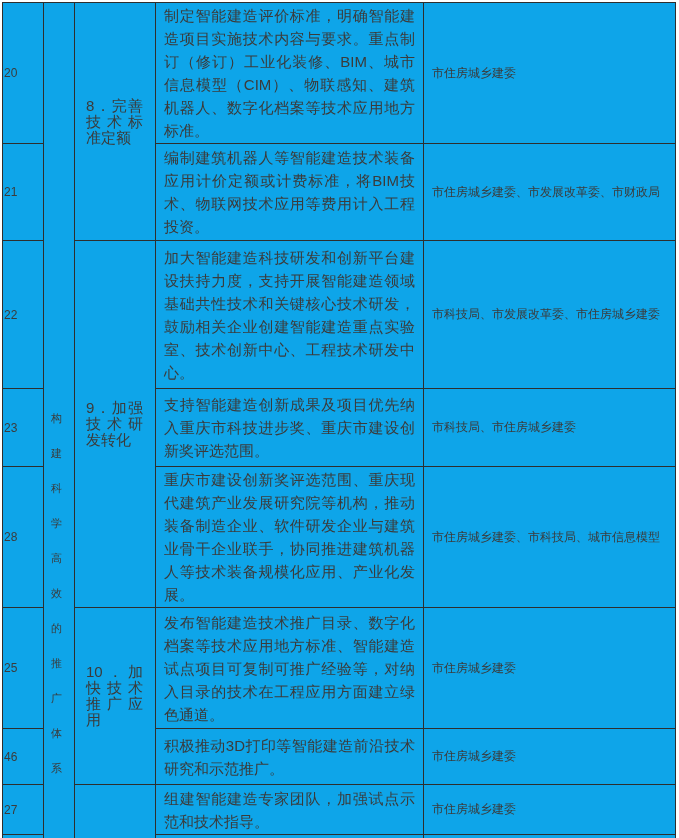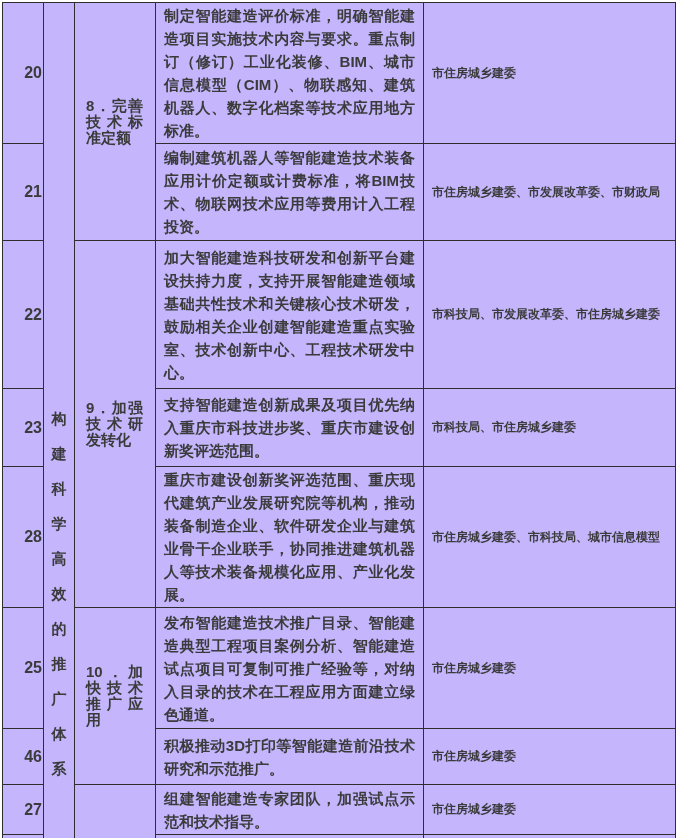--- a/index.html
+++ b/index.html
@@ -14,26 +14,25 @@
   table.doc{
     position:absolute;left:2px;top:2px;
     width:673px;
     border-collapse:collapse;
     table-layout:fixed;
   }
   td{
     border:1px solid #2e2e2e;
     vertical-align:middle;
     overflow:hidden;
-    background:#c4b5fd;
-    font-weight:bold;
+    background:#0ea5e9;
   }
   td.num{
-    text-align:right;
-    font-size:16px;
+    text-align:left;
+    font-size:12px;
   }
   td.task{
     font-size:15px;
     line-height:23px;
     text-align:justify;
     text-justify:inter-ideograph;
     padding:1px 8px;
   }
   td.dept{
     font-size:12px;
@@ -49,23 +48,23 @@
     text-justify:inter-ideograph;
     padding:0 12px 0 11px;
   }
   td.group{
     vertical-align:top;
     padding:0;
   }
   .vlabel{
     width:16px;
     margin:398px auto 0 auto;
-    font-size:15px;
+    font-size:11px;
     line-height:35px;
-    text-align:center;
+    text-align:left;
     word-break:break-all;
   }
   tr.partial td{border-bottom:none;}
 </style>
 </head>
 <body>
 
 <div class="page">
   <table class="doc">
     <colgroup>
@@ -108,21 +107,21 @@
 
     <tr style="height:139px">
       <td class="num">28</td>
       <td class="task">重庆市建设创新奖评选范围、重庆现代建筑产业发展研究院等机构，推动装备制造企业、软件研发企业与建筑业骨干企业联手，协同推进建筑机器人等技术装备规模化应用、产业化发展。</td>
       <td class="dept">市住房城乡建委、市科技局、城市信息模型</td>
     </tr>
 
     <tr style="height:121px">
       <td class="num">25</td>
       <td class="cat" rowspan="2">10．加快技术推广应用</td>
-      <td class="task">发布智能建造技术推广目录、智能建造典型工程项目案例分析、智能建造试点项目可复制可推广经验等，对纳入目录的技术在工程应用方面建立绿色通道。</td>
+      <td class="task">发布智能建造技术推广目录、数字化档案等技术应用地方标准、智能建造试点项目可复制可推广经验等，对纳入目录的技术在工程应用方面建立绿色通道。</td>
       <td class="dept">市住房城乡建委</td>
     </tr>
 
     <tr style="height:56px">
       <td class="num">46</td>
       <td class="task">积极推动3D打印等智能建造前沿技术研究和示范推广。</td>
       <td class="dept">市住房城乡建委</td>
     </tr>
 
     <tr style="height:50px">

